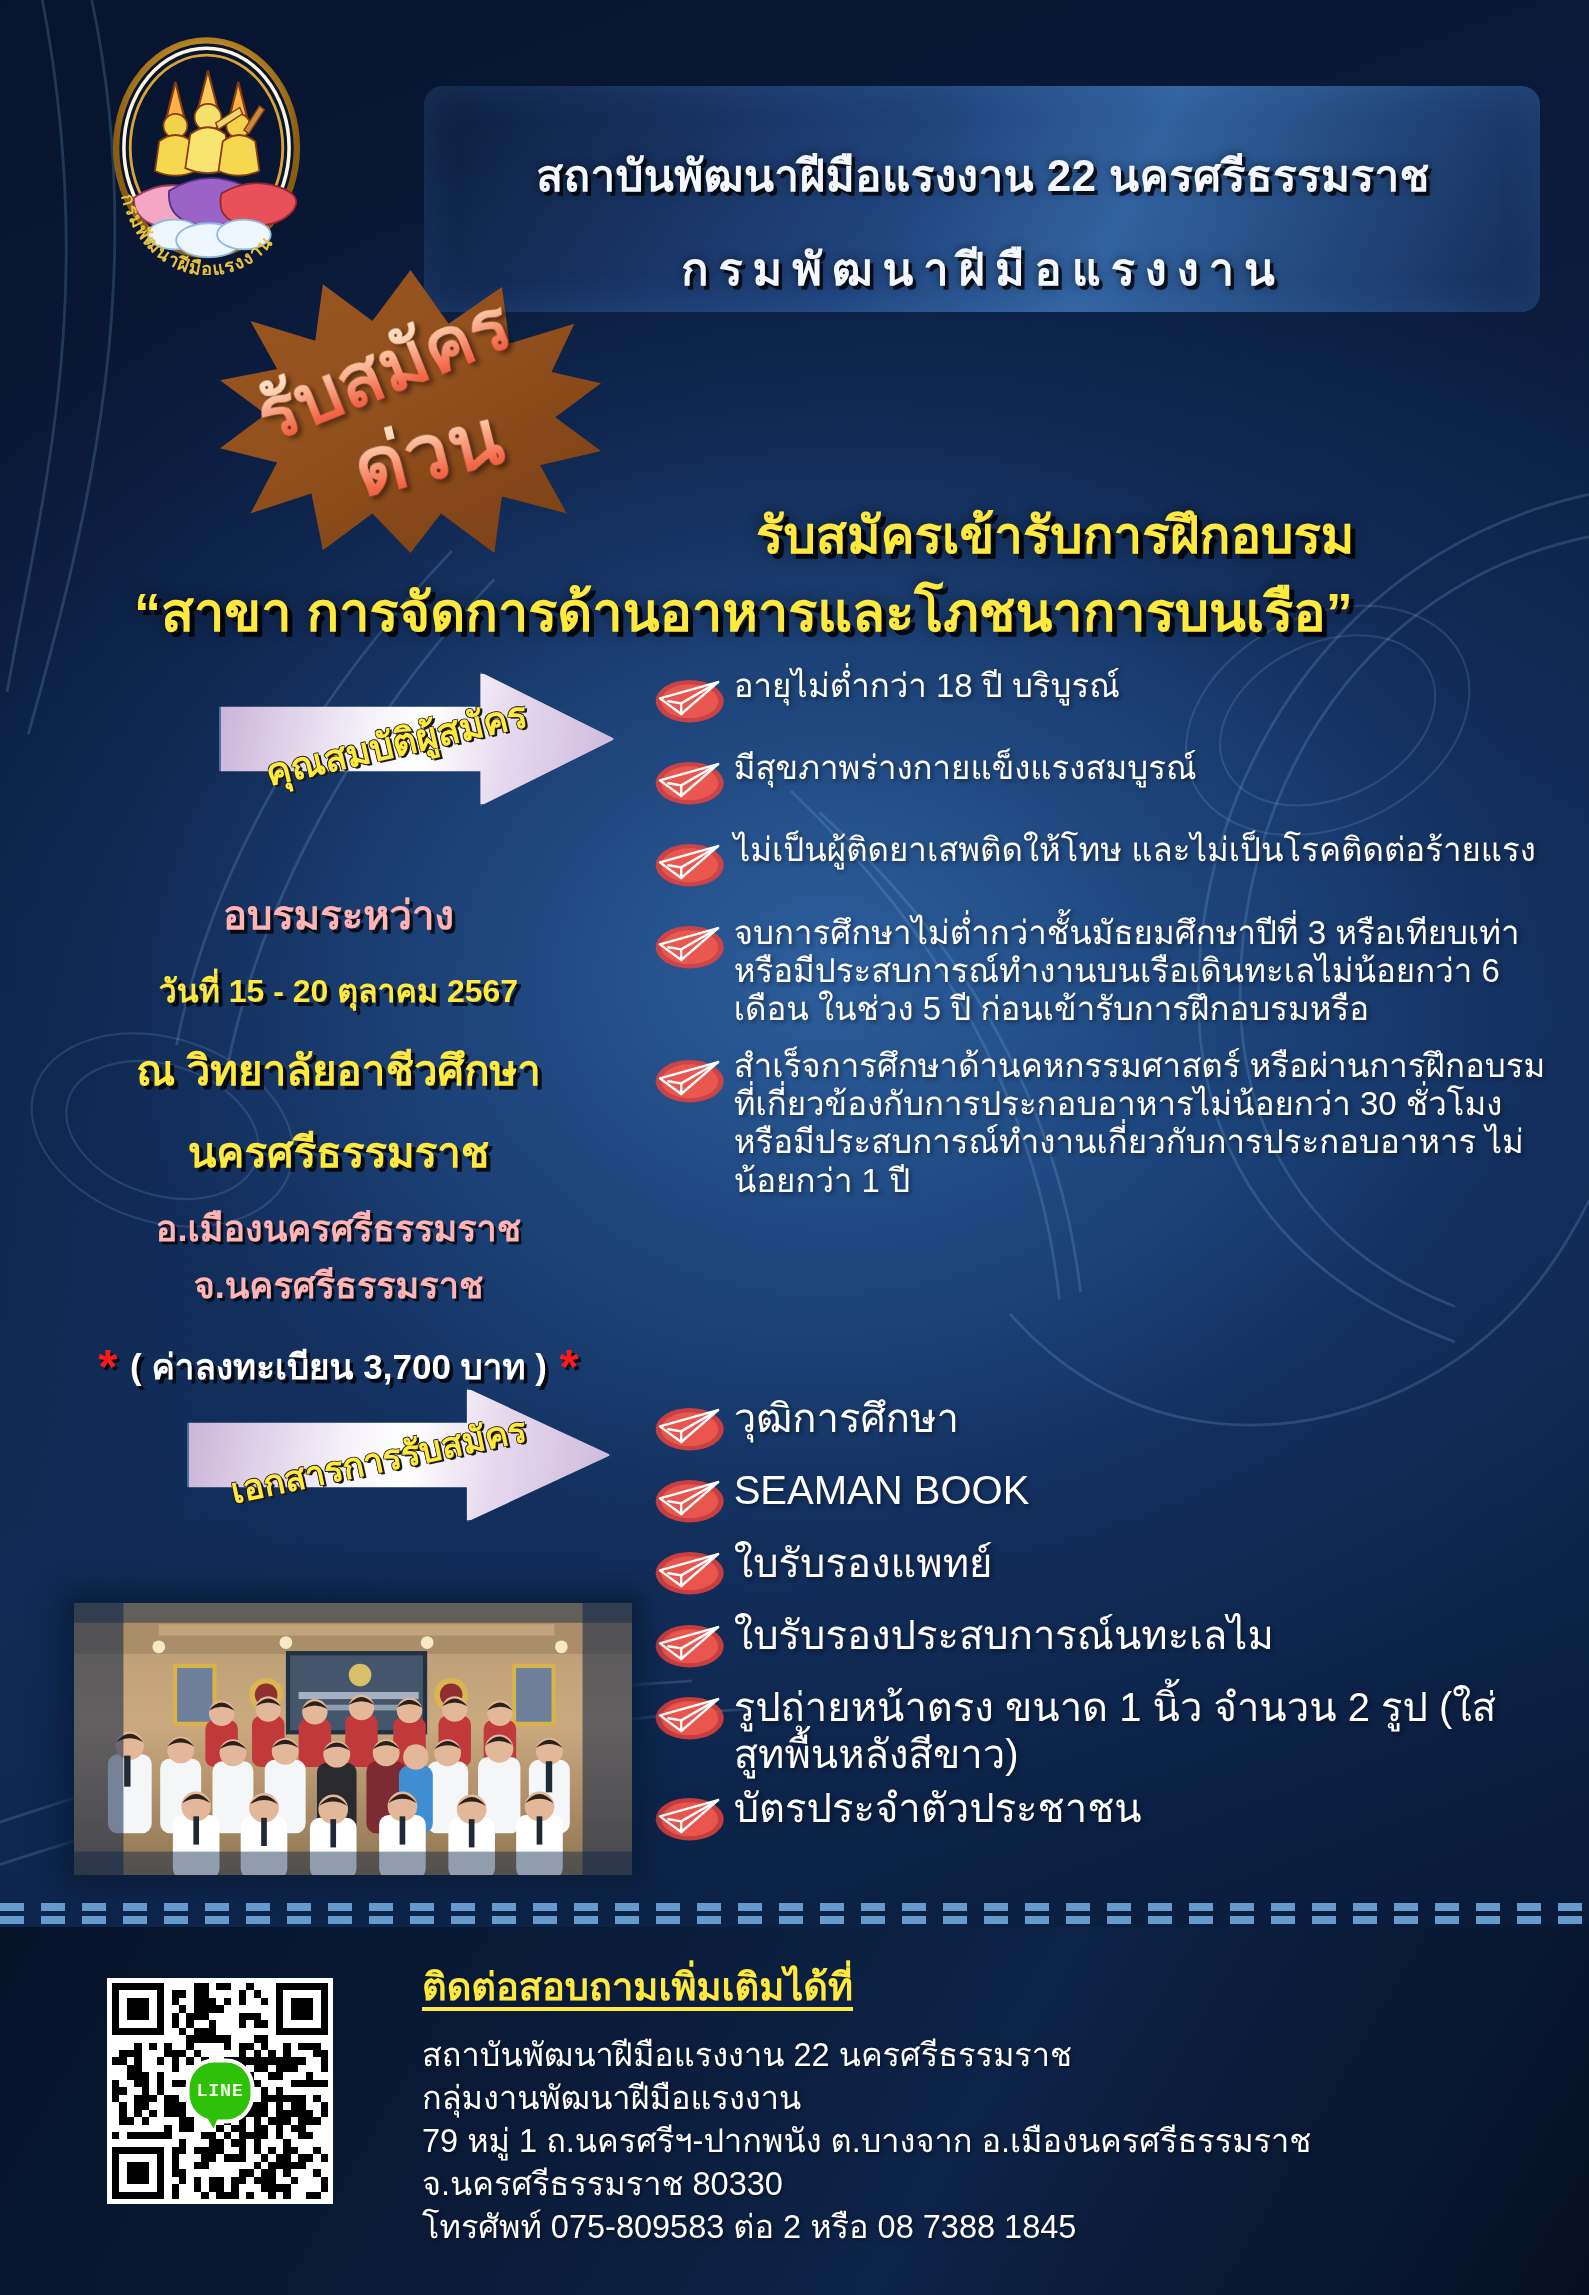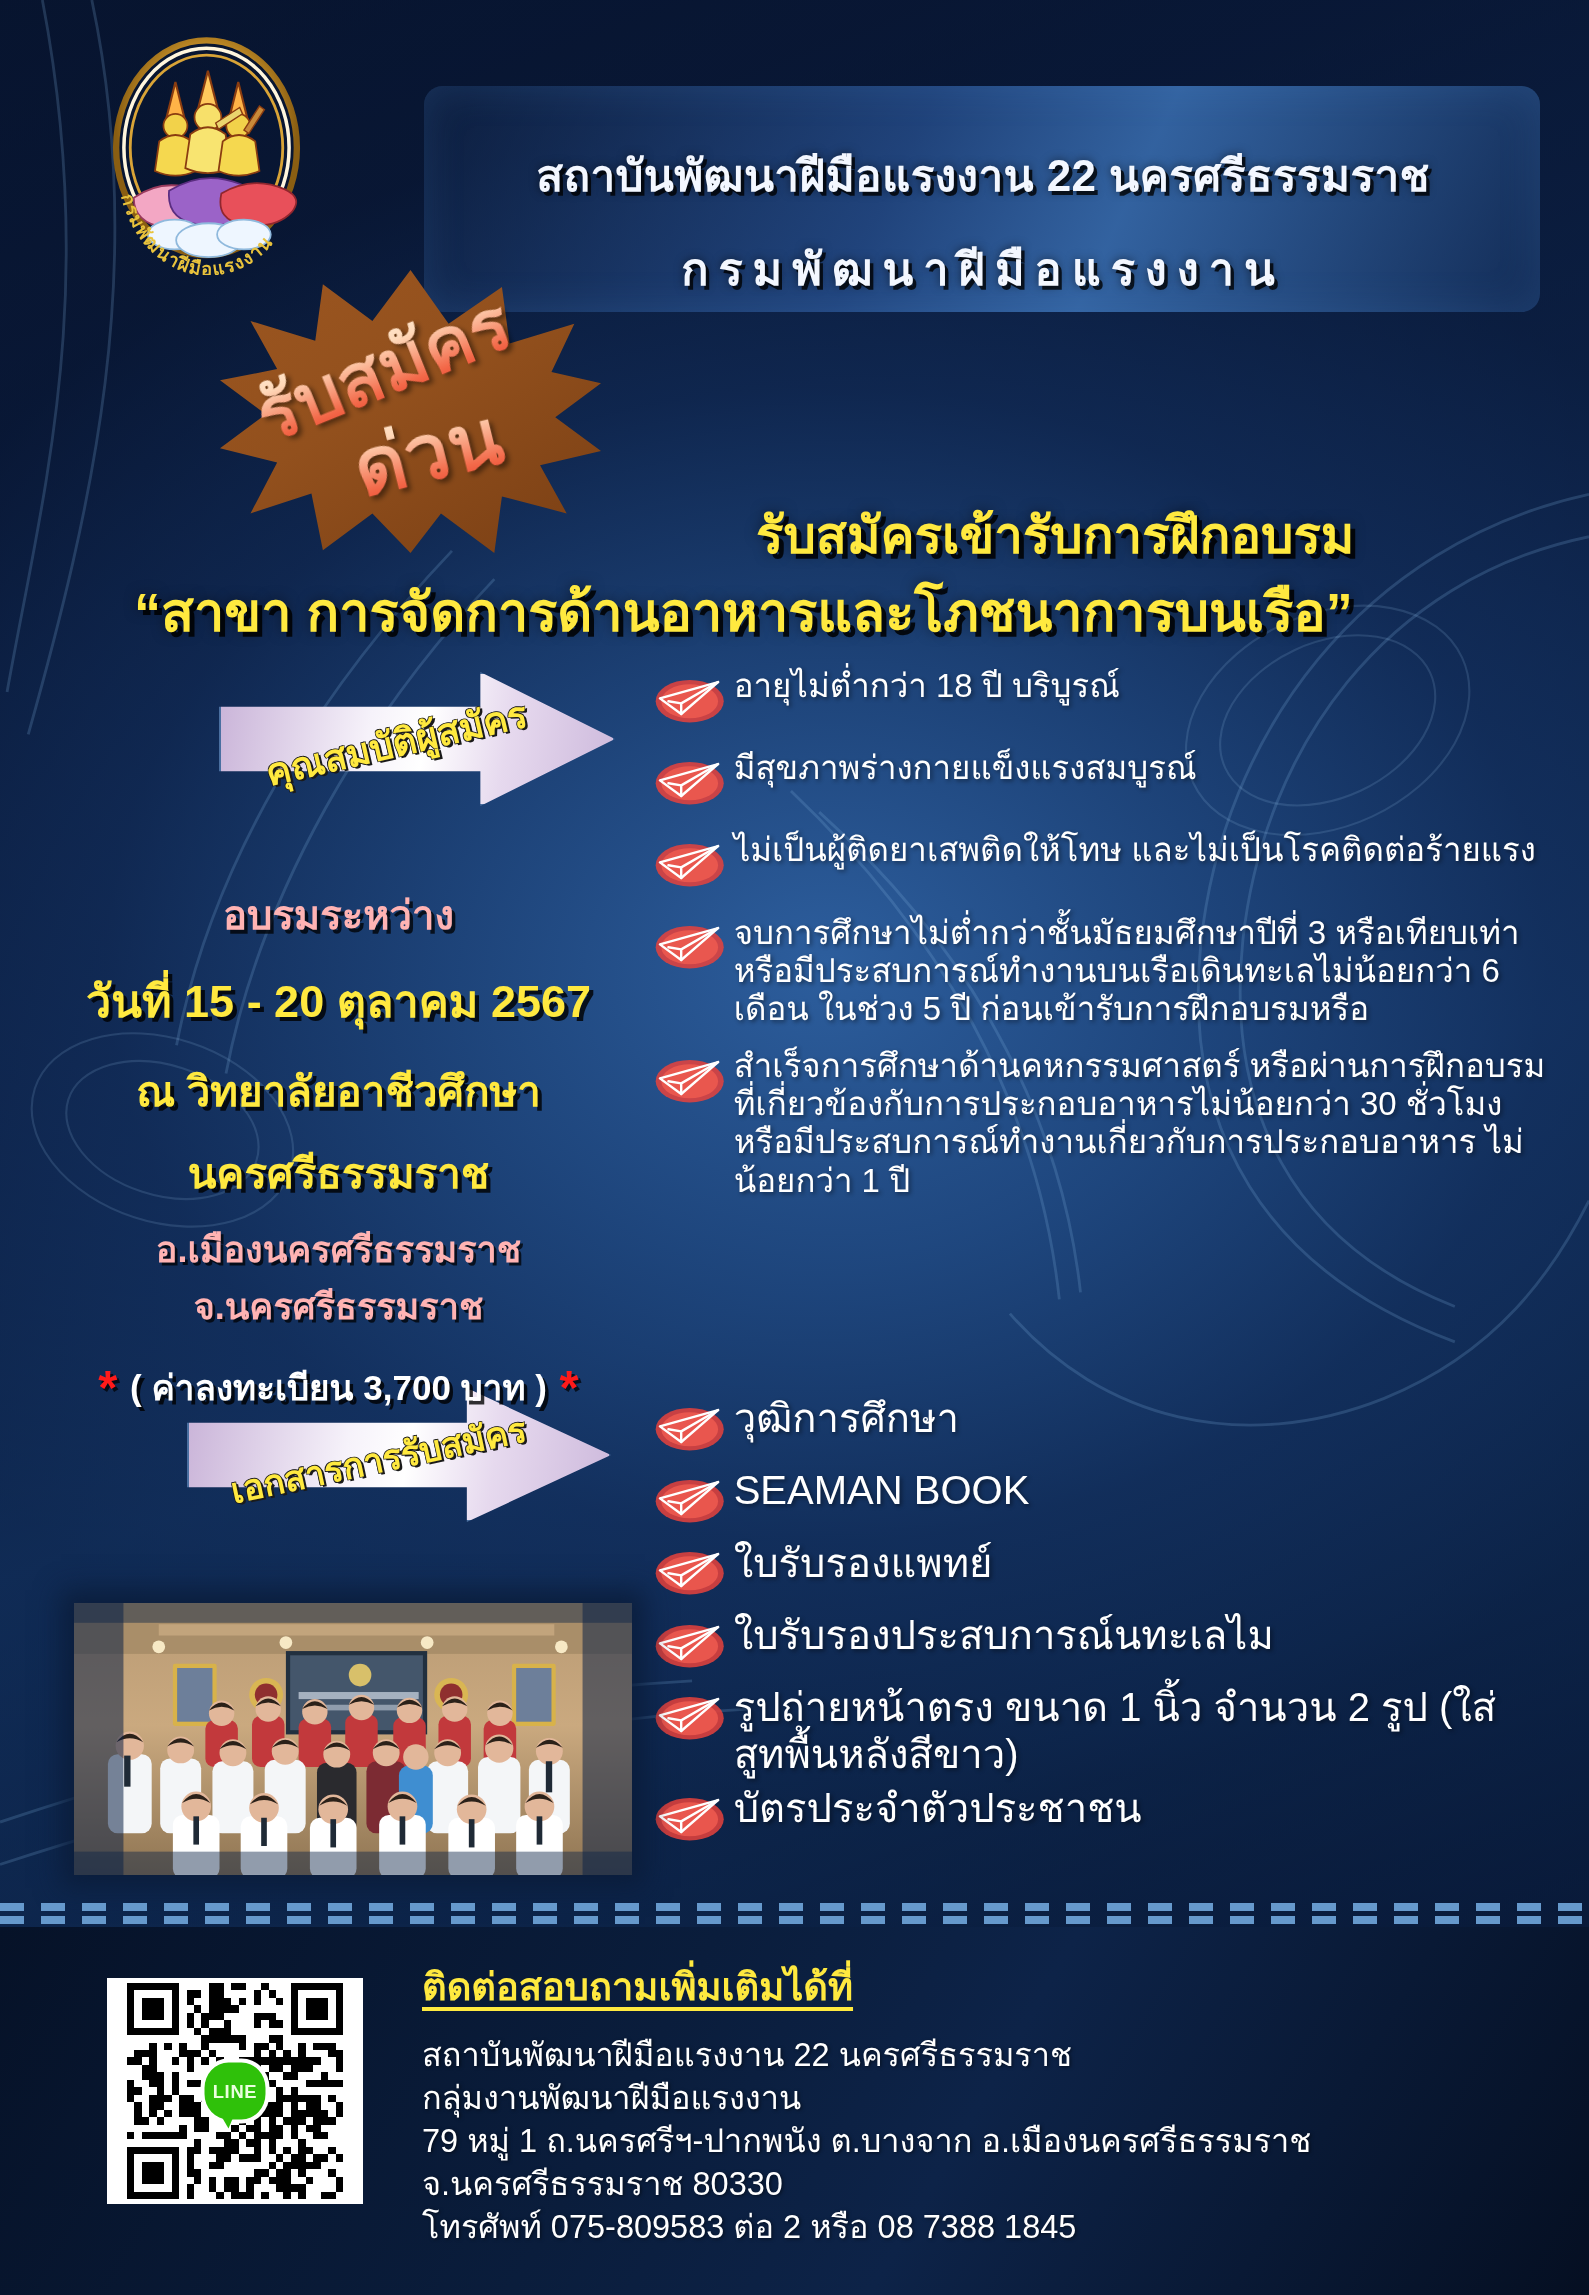--- a/index.html
+++ b/index.html
@@ -113,21 +113,21 @@
   #arrow-docs .arrow-label { font-size: 35px; transform: rotate(-12deg) translate(-21px,0px); }
 
   
   .left-col { position:absolute; left: 42px; top: 883px; width: 593px; text-align:center; }
   .li-during {
     font-size: 40px; font-weight:700; color:#ffb3b3;
     text-shadow: 3.5px 3.5px 0 rgba(0,0,0,0.75);
     margin-bottom: 18.4px;
   }
   .li-date {
-    font-size: 45px; font-weight:700; color:#ffe93f;
+    font-size: 32px; font-weight:700; color:#ffe93f;
     text-shadow: 4.2px 4.2px 0 rgba(0,0,0,0.8);
     margin-bottom: 21px;
   }
   .li-venue1, .li-venue2 {
     font-size: 42px; font-weight:700; color:#ffe93f;
     text-shadow: 4.2px 4.2px 0 rgba(0,0,0,0.8);
     margin-bottom: 15.5px;
   }
   .li-district {
     font-size: 36px; font-weight:700; color:#ffb3b3;
@@ -177,22 +177,23 @@
   .divider .row.r1 { top: 0px; }
   .divider .row.r2 { top: 13.4px; }
 
   
   .footer-bg {
     position:absolute; left:0; top:1927px; width:1589px; height:369px;
     background: linear-gradient(120deg,#061228 0%, #0a1d3c 40%, #0d2348 60%, #050f22 100%);
   }
   .qr-box {
     position:absolute; left:107px; top:1978px;
-    width:256px; height:226px; background:#ffffff; padding:5px;
+    width:226px; height:226px; background:#ffffff; padding:5px;
     box-sizing:border-box;
+    font-family:Liberation Mono, monospace;
   }
   .qr-canvas { position:relative; width:100%; height:100%; }
   .line-badge {
     position:absolute; left:50%; top:50%; transform:translate(-50%,-50%);
     width:61px; height:57px; background:#2fc10a; border-radius:40% 40% 40% 40%/45% 45% 45% 45%;
     display:flex; align-items:center; justify-content:center;
     border:2.8px solid #ffffff;
     box-shadow: 0 0 0 2.1px #ffffff;
   }
   .line-badge span { color:#eaffde; font-size:18.4px; font-weight:700; letter-spacing:0.7px; }

